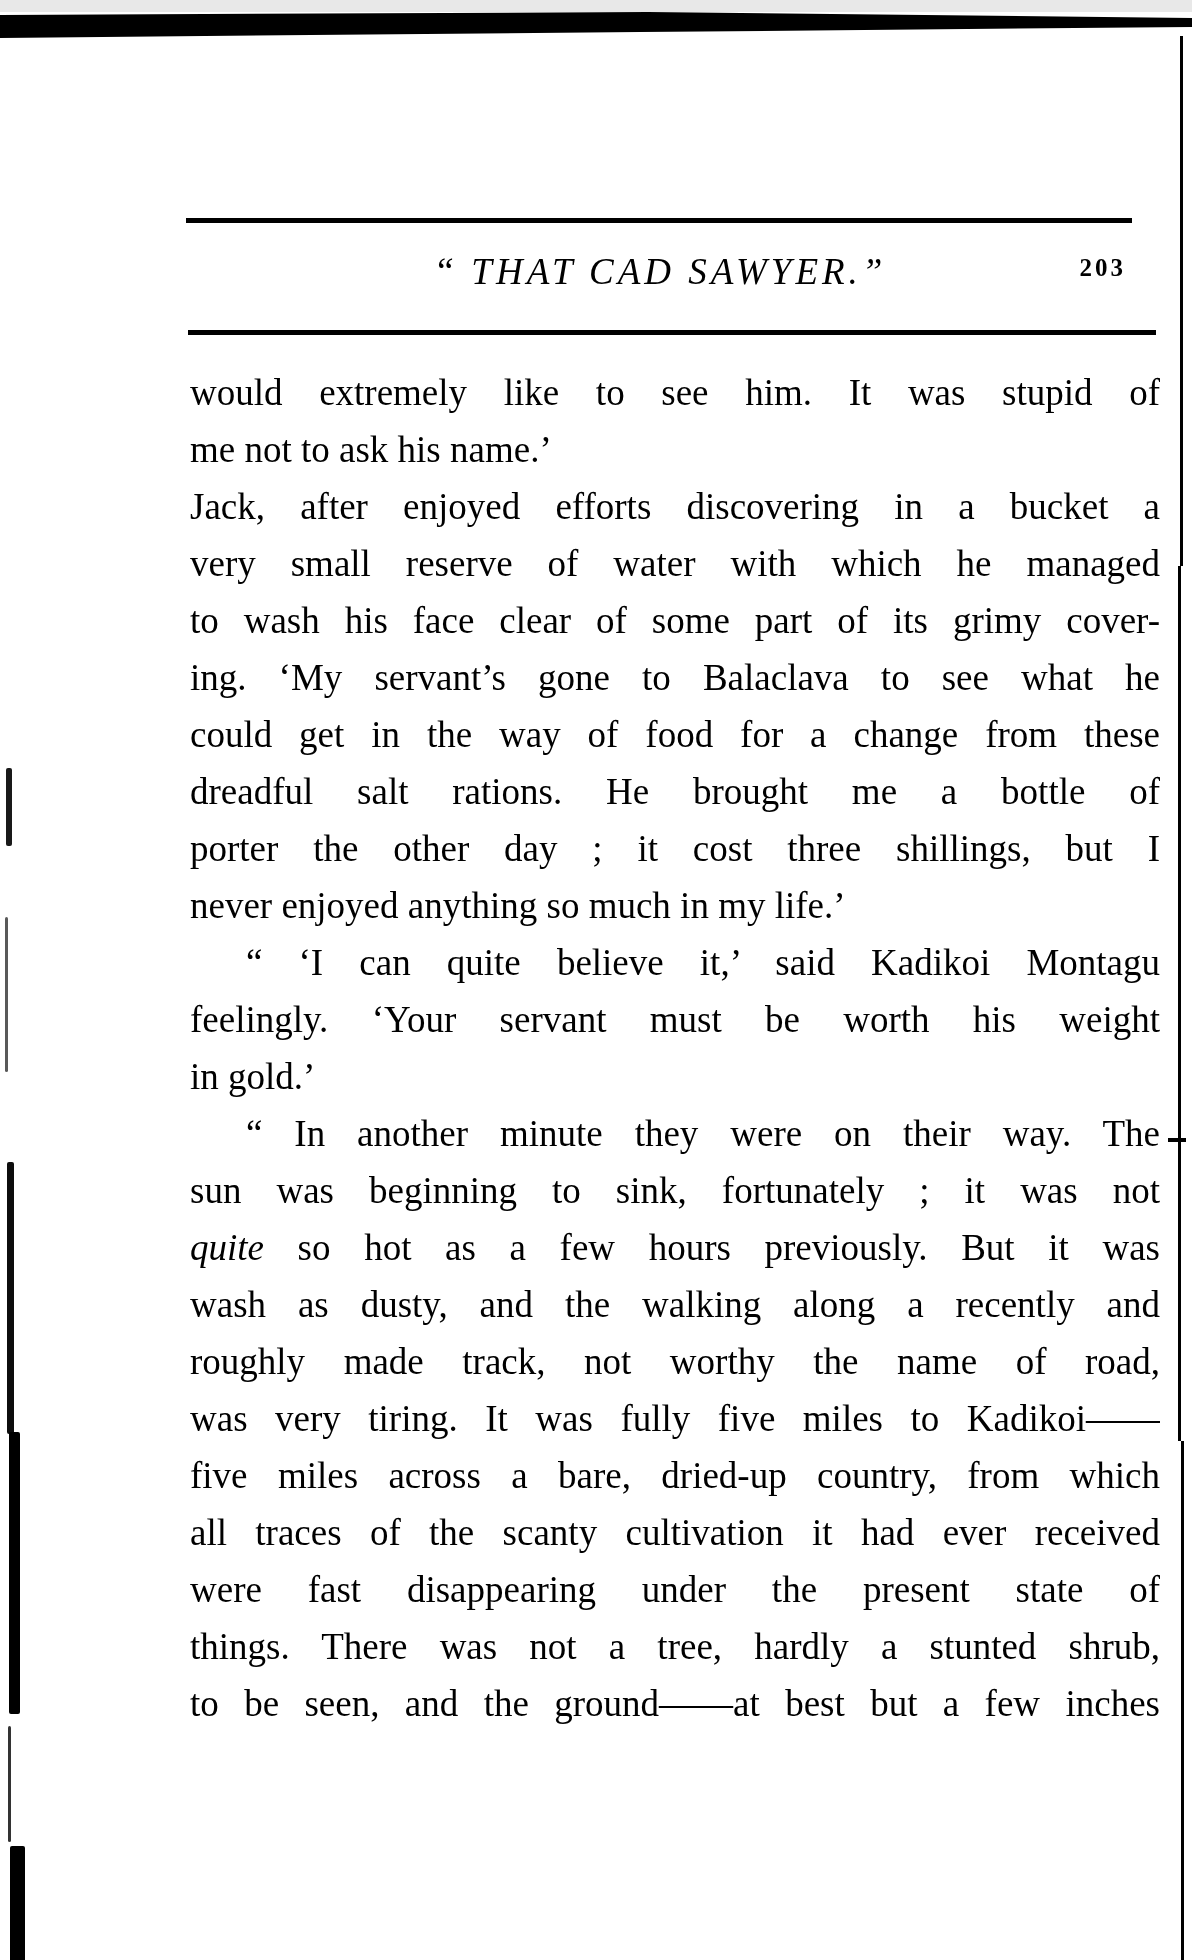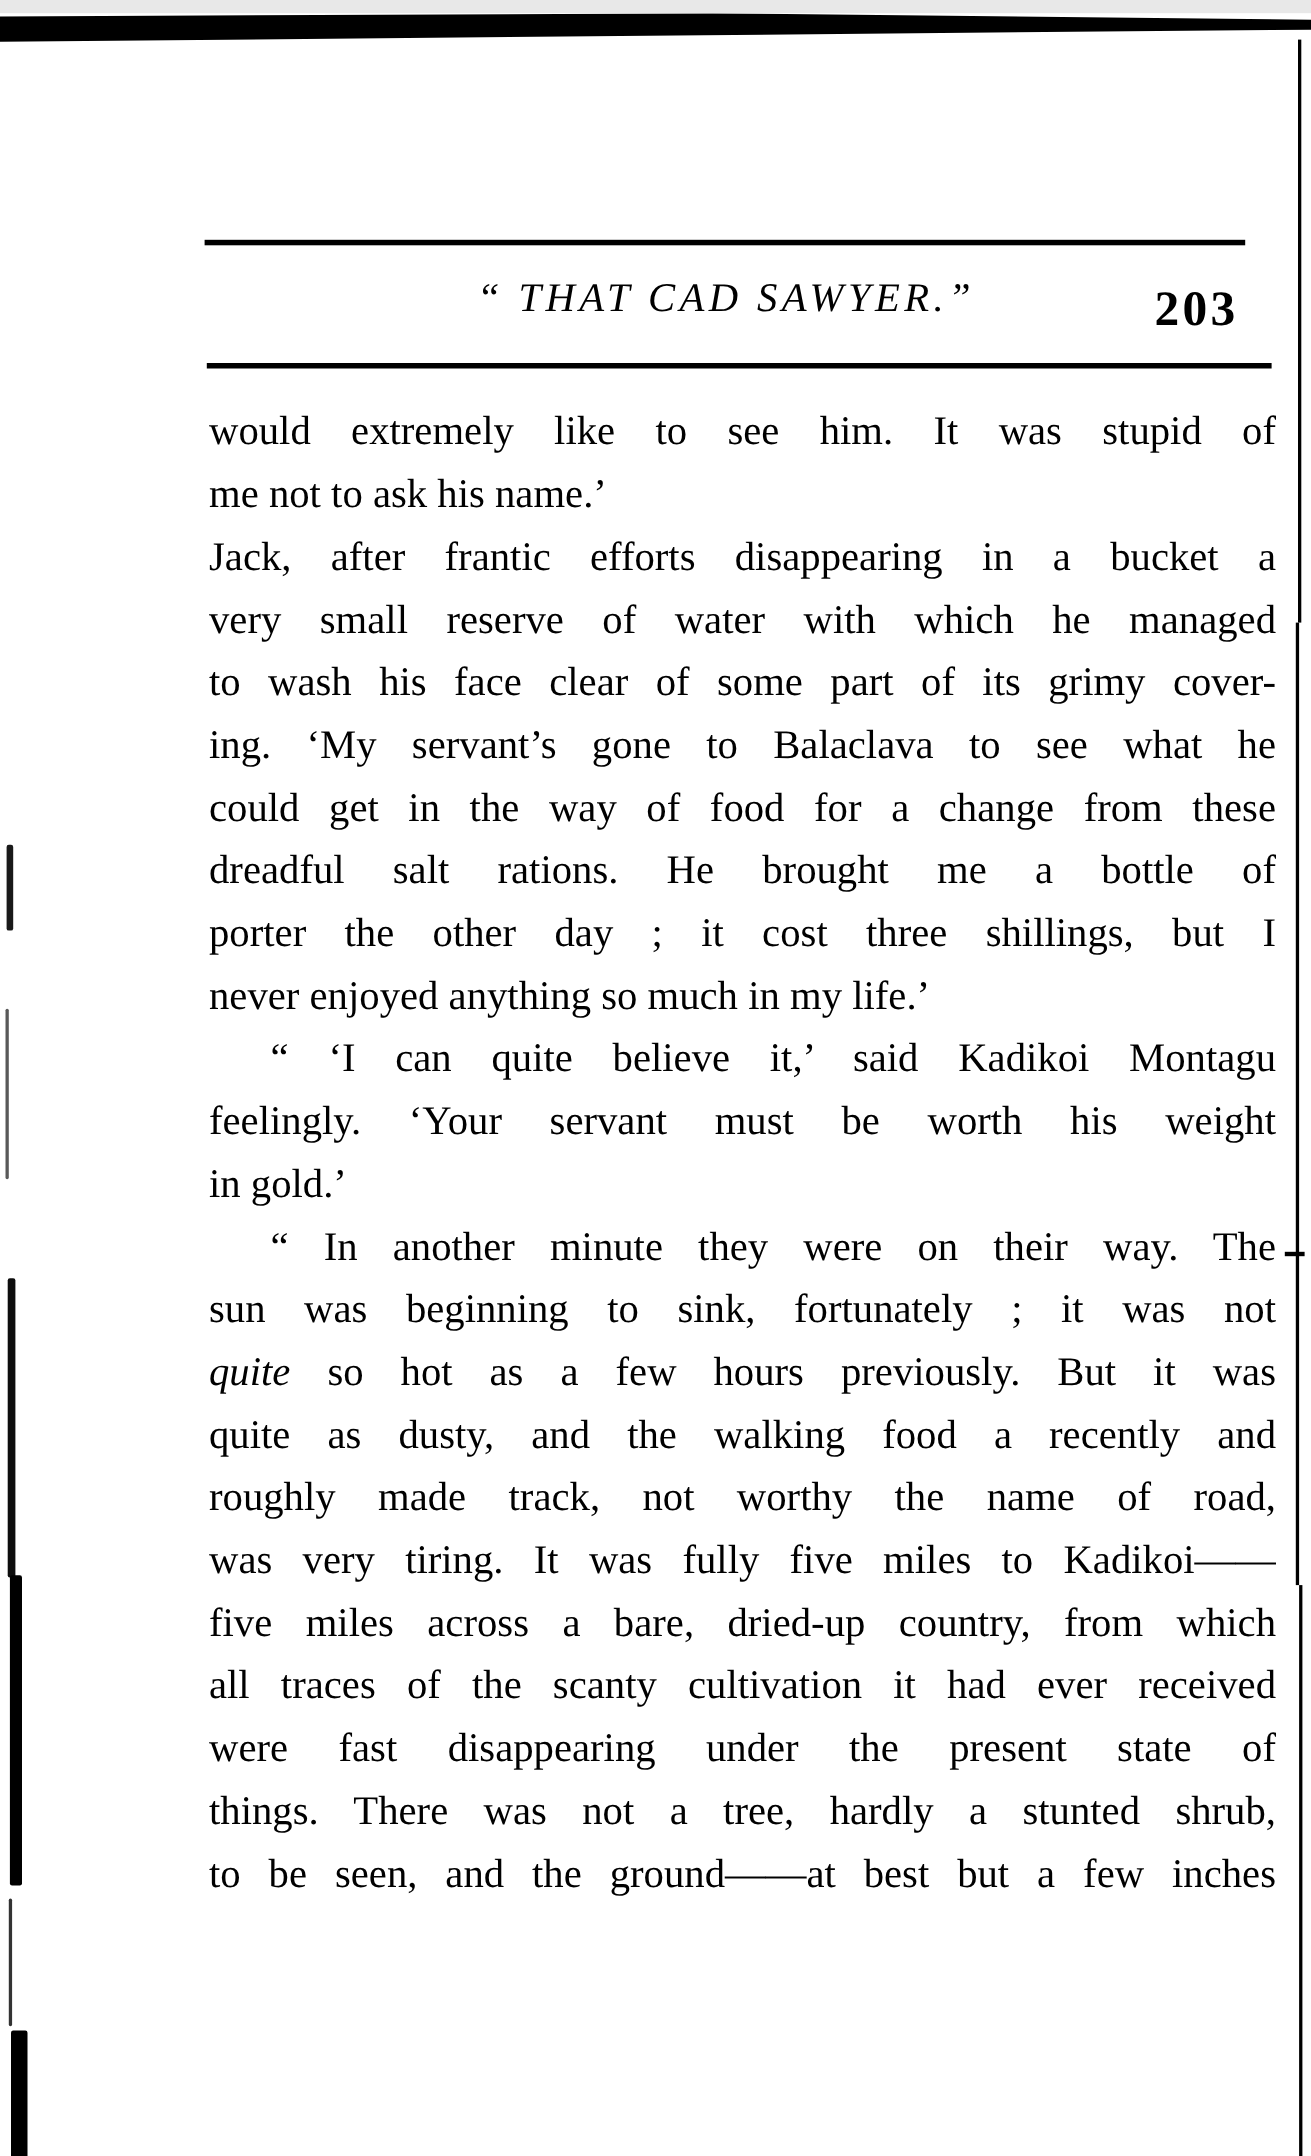--- a/index.html
+++ b/index.html
@@ -37,21 +37,21 @@
   .running-title{
     text-align:center;
     font-style:italic;
     font-size:37px;
     letter-spacing:4px;
     padding-right:30px;
     white-space:nowrap;
   }
   .page-number{
     position:absolute;right:34px;top:4px;
-    font-weight:bold;font-size:45px;letter-spacing:3px;
+    font-weight:bold;font-size:25px;letter-spacing:3px;
   }
   
   .body-text{
     position:absolute;left:190px;top:352px;width:970px;
     font-size:37px;line-height:57px;
   }
   .line{
     height:57px;overflow:hidden;
     text-align:justify;
     text-align-last:justify;
@@ -86,35 +86,35 @@
   <div class="header-row">
     <div class="running-title">“ THAT CAD SAWYER.”</div>
     <div class="page-number">203</div>
   </div>
 
   <div class="rule rule-bottom"></div>
 
   <div class="body-text" id="body-text">
       <div class="line"><span>would extremely like to see him.  It was stupid of</span></div>
       <div class="line no-justify"><span>me not to ask his name.’</span></div>
-      <div class="line"><span>Jack, after frantic efforts disappearing in a bucket a</span></div>
+      <div class="line"><span>Jack, after enjoyed efforts discovering in a bucket a</span></div>
       <div class="line"><span>very small reserve of water with which he managed</span></div>
       <div class="line"><span>to wash his face clear of some part of its grimy cover-</span></div>
       <div class="line"><span>ing.  ‘My servant’s gone to Balaclava to see what he</span></div>
       <div class="line"><span>could get in the way of food for a change from these</span></div>
       <div class="line"><span>dreadful salt rations.  He brought me a bottle of</span></div>
       <div class="line"><span>porter the other day ; it cost three shillings, but I</span></div>
       <div class="line no-justify"><span>never enjoyed anything so much in my life.’</span></div>
       <div class="line indent"><span>“ ‘I can quite believe it,’ said Kadikoi Montagu</span></div>
       <div class="line"><span>feelingly.  ‘Your servant must be worth his weight</span></div>
       <div class="line no-justify"><span>in gold.’</span></div>
       <div class="line indent"><span>“ In another minute they were on their way.  The</span></div>
       <div class="line"><span>sun was beginning to sink, fortunately ; it was not</span></div>
       <div class="line"><em>quite</em><span> so hot as a few hours previously.  But it was</span></div>
-      <div class="line"><span>quite as dusty, and the walking food a recently and</span></div>
+      <div class="line"><span>wash as dusty, and the walking along a recently and</span></div>
       <div class="line"><span>roughly made track, not worthy the name of road,</span></div>
       <div class="line"><span>was very tiring.  It was fully five miles to Kadikoi——</span></div>
       <div class="line"><span>five miles across a bare, dried-up country, from which</span></div>
       <div class="line"><span>all traces of the scanty cultivation it had ever received</span></div>
       <div class="line"><span>were fast disappearing under the present state of</span></div>
       <div class="line"><span>things.  There was not a tree, hardly a stunted shrub,</span></div>
       <div class="line"><span>to be seen, and the ground——at best but a few inches</span></div>
     </div>
 
 </div>

